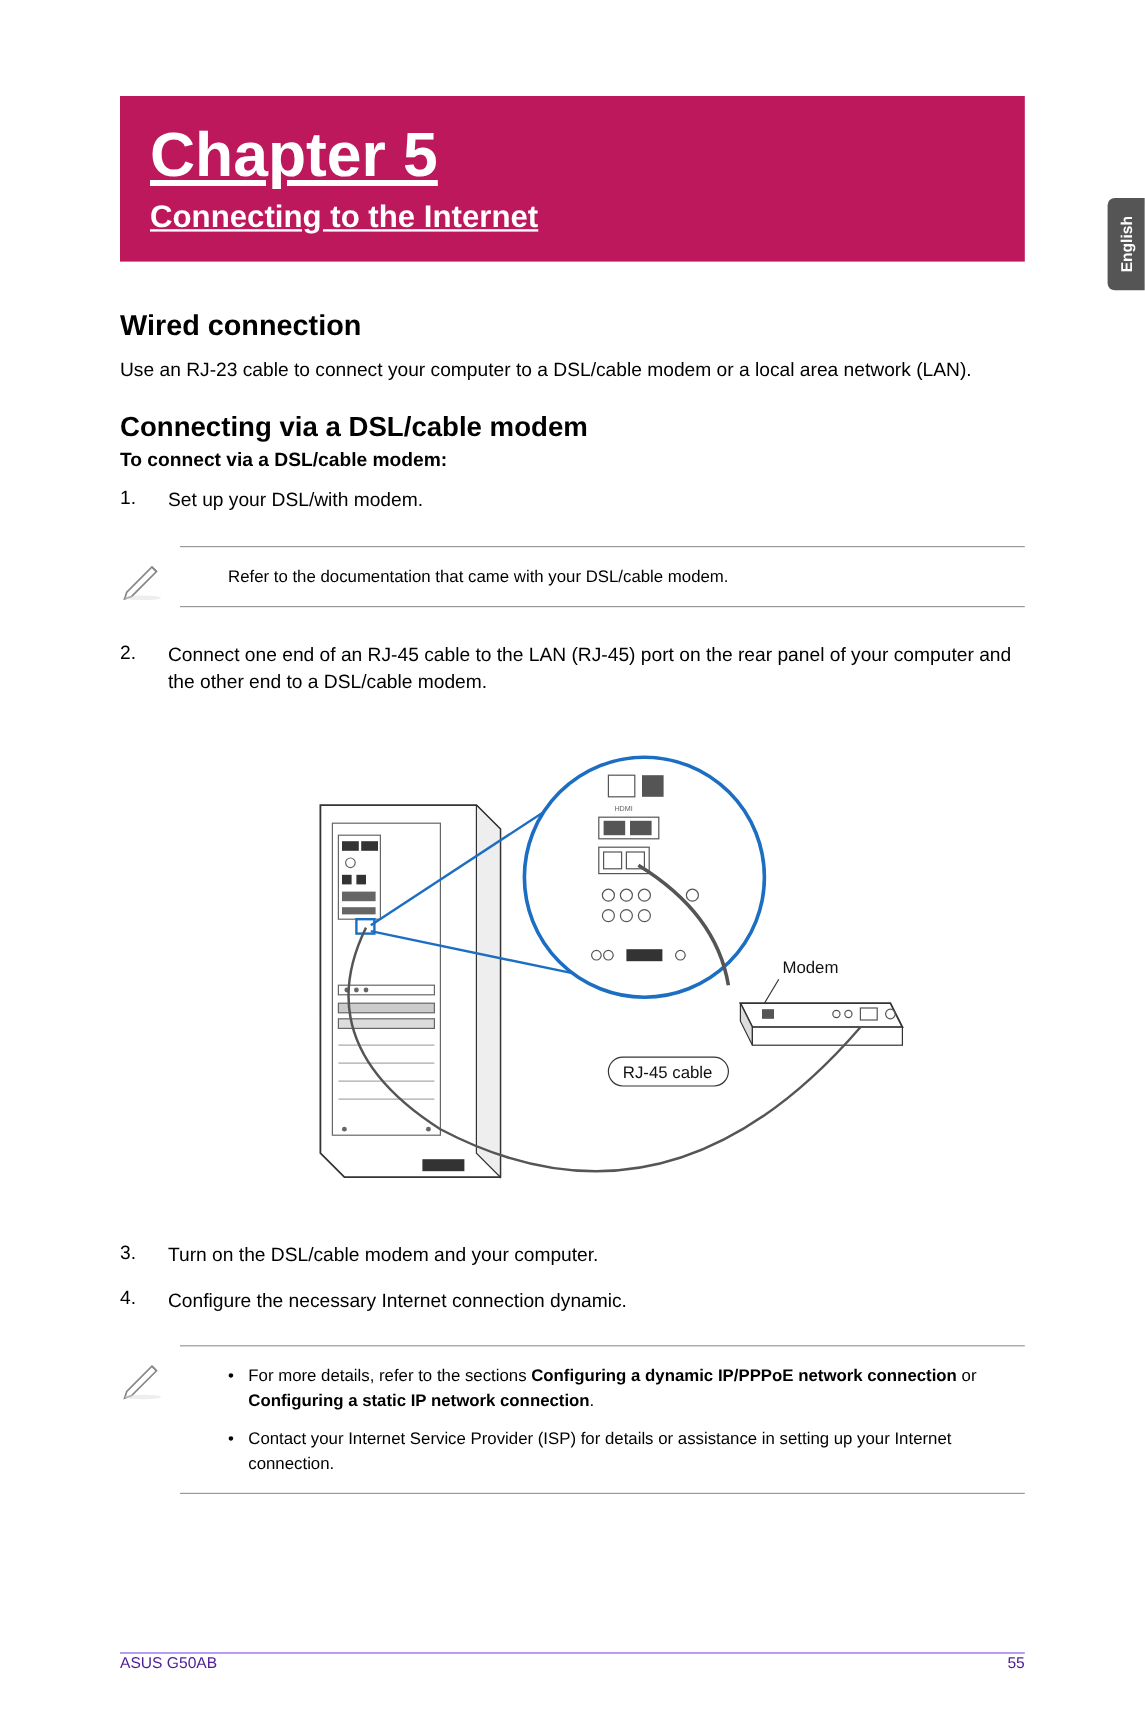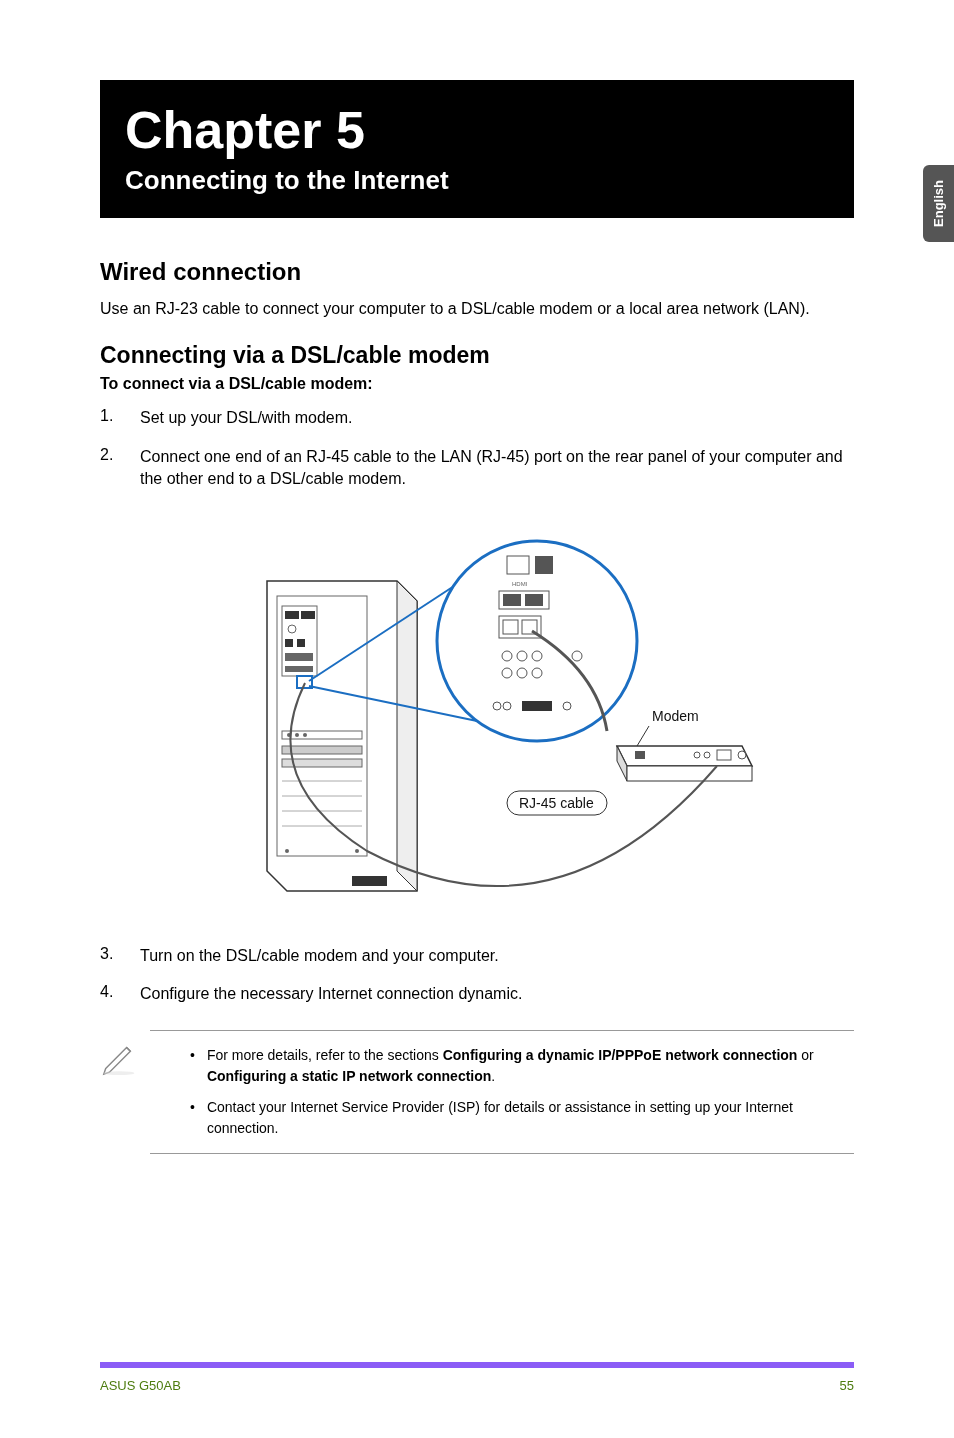--- a/index.html
+++ b/index.html
@@ -9,24 +9,25 @@
       width: 954px;
       height: 1438px;
       position: relative;
       padding: 0;
     }
     .page-container {
       padding: 80px 100px 50px 100px;
       position: relative;
     }
     .chapter-header {
-      background: #000000;
+      background: #be185d;
       color: #fff;
       padding: 20px 25px 22px 25px;
       margin-bottom: 40px;
+      text-decoration: underline;
     }
     .chapter-title {
       font-size: 52px;
       font-weight: bold;
       margin-bottom: 5px;
     }
     .chapter-subtitle {
       font-size: 26px;
       font-weight: bold;
     }
@@ -112,26 +113,25 @@
     .diagram {
       text-align: center;
       margin: 30px 0 40px 0;
     }
     .diagram svg { max-width: 100%; }
     .footer {
       position: absolute;
       bottom: 45px;
       left: 100px;
       right: 100px;
-      border-top: 6px solid #8b5cf6;
-      padding-top: 10px;
+      border-top: 1px solid #8b5cf6;
       display: flex;
       justify-content: space-between;
       font-size: 13px;
-      color: #4d7c0f;
+      color: #4c1d95;
     }
   </style>
 </head>
 <body>
 
 <div class="side-tab">English</div>
 
 <div class="page-container">
 
   <div class="chapter-header">
@@ -143,20 +143,32 @@
   <p class="section-intro">Use an RJ-23 cable to connect your computer to a DSL/cable modem or a local area network (LAN).</p>
 
   <div class="subsection-title">Connecting via a DSL/cable modem</div>
   <div class="bold-line">To connect via a DSL/cable modem:</div>
 
   <div class="step-row">
     <div class="step-num">1.</div>
     <div class="step-text">Set up your DSL/with modem.</div>
   </div>
 
+  <div class="note-block">
+    <div class="note-icon">
+      <svg viewBox="0 0 40 40">
+        <path d="M6 32 L28 10 L32 14 L10 36 L4 38 L6 32 Z" fill="none" stroke="#888" stroke-width="1.5"></path>
+        <line x1="28" y1="10" x2="32" y2="14" stroke="#888" stroke-width="1.5"></line>
+        <ellipse cx="20" cy="37" rx="16" ry="2" fill="#ddd" opacity="0.5"></ellipse>
+      </svg>
+    </div>
+    <div class="note-body">
+      <span>Refer to the documentation that came with your DSL/cable modem.</span>
+    </div>
+  </div>
 
   <div class="step-row">
     <div class="step-num">2.</div>
     <div class="step-text">Connect one end of an RJ-45 cable to the LAN (RJ-45) port on the rear panel of your computer and the other end to a DSL/cable modem.</div>
   </div>
 
   <div class="diagram">
     <svg width="560" height="380" viewBox="0 0 560 380">
 
       <g>

